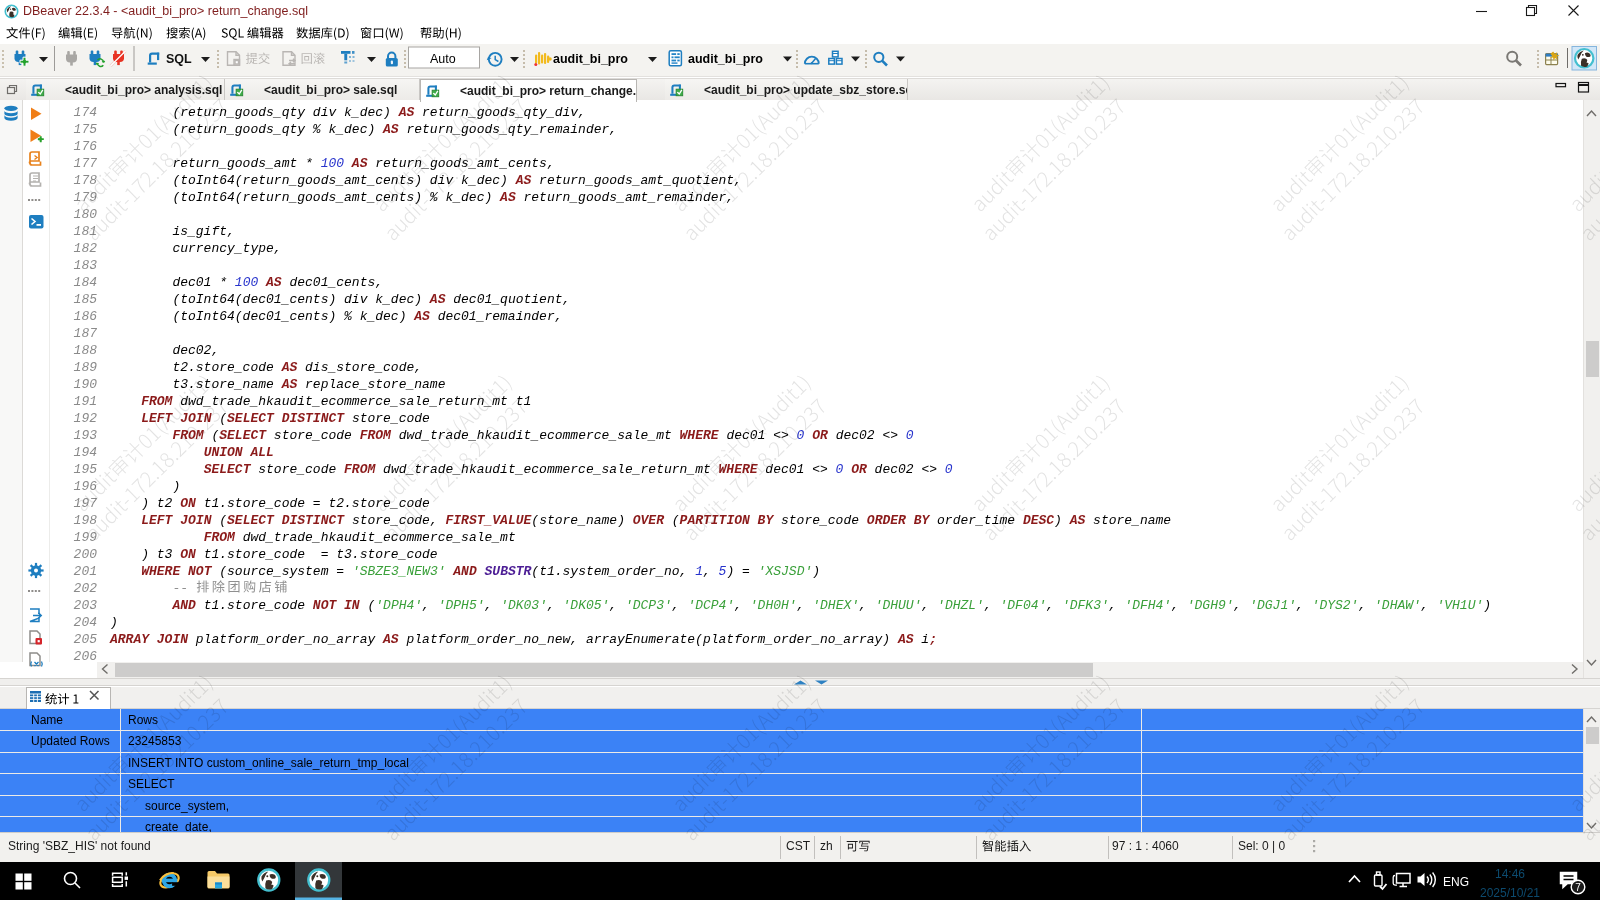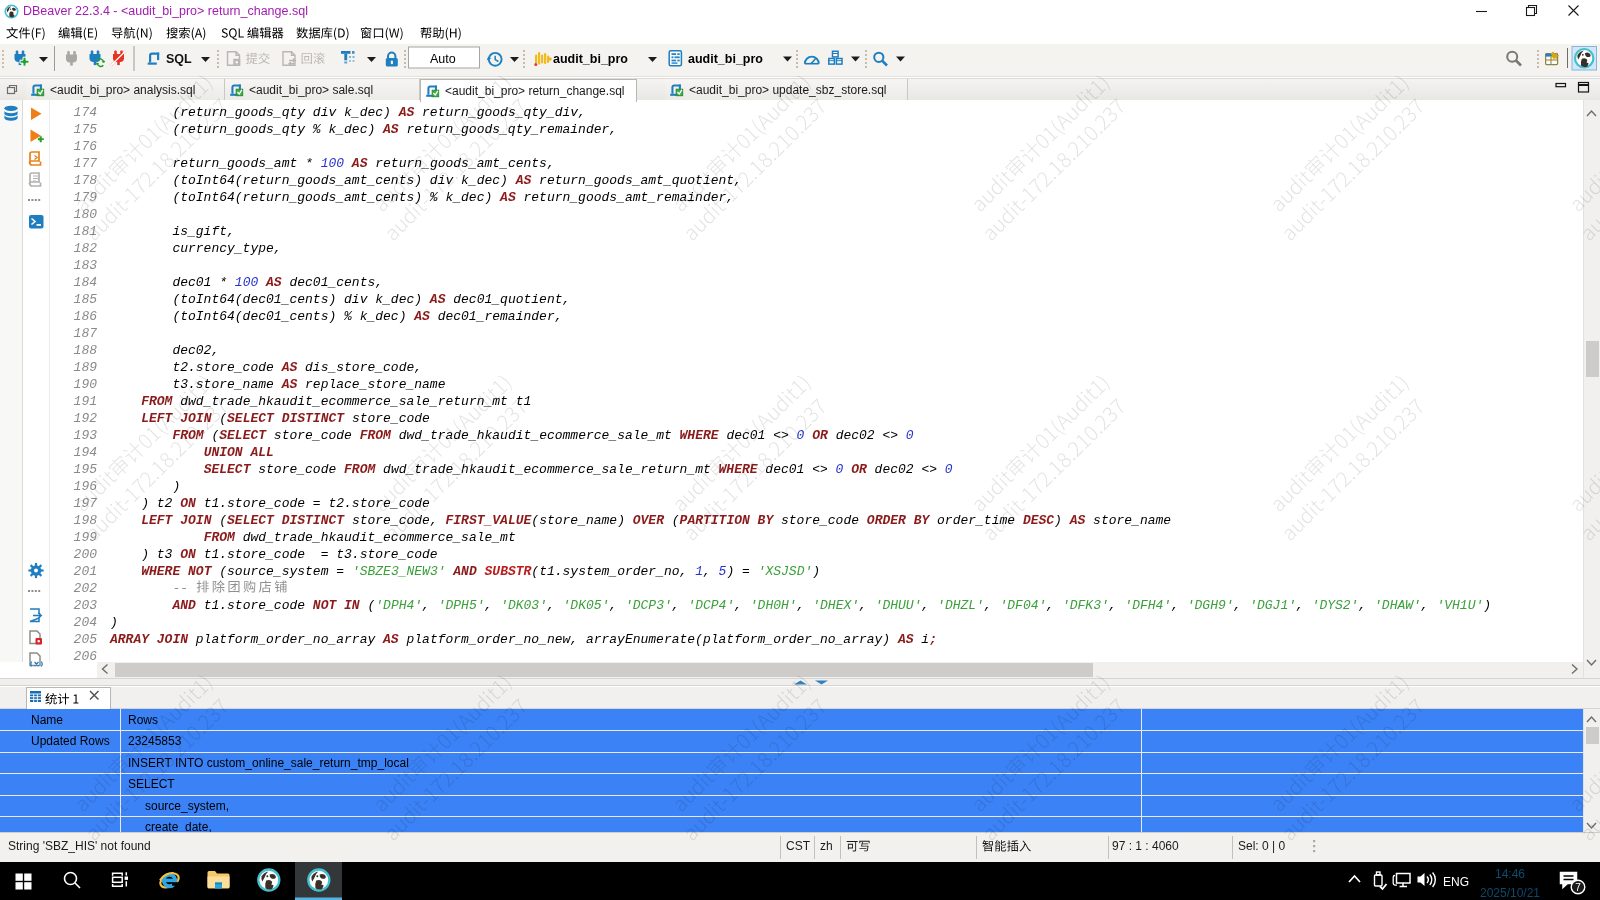--- a/index.html
+++ b/index.html
@@ -1,37 +1,37 @@
 <!DOCTYPE html>
 <html><head><meta charset="utf-8"><style>
 * { margin:0; padding:0; box-sizing:border-box; }
 html,body { width:1600px; height:900px; overflow:hidden; font-family:"Liberation Sans",sans-serif; background:#fff; position:relative; }
 .lay { position:absolute; left:0; top:0; pointer-events:none; }
 .wm { z-index:60; opacity:.105; }
 #titlebar { position:absolute; left:0; top:0; width:1600px; height:22px; background:#fff; }
-#title { position:absolute; left:23px; top:4px; font-size:12.5px; color:#a21caf; }
+#title { position:absolute; left:23px; top:4px; font-size:12.5px; color:#7f1d1d; }
 #menubar { position:absolute; left:0; top:22px; width:1600px; height:22px; background:#fff; }
 #toolbar { position:absolute; left:0; top:44px; width:1600px; height:33px; background:#f4f3f0; border-bottom:1px solid #e3e1de; }
 #tabrow { position:absolute; left:0; top:78px; width:1600px; height:23px; background:linear-gradient(#f4f3f1,#e9e7e4); border-top:1px solid #dddbd8; border-bottom:1px solid #cfcdca; }
-.tab { position:absolute; top:0; height:22px; font-size:12px; color:#1a1a1a; white-space:nowrap; display:flex; align-items:center; gap:5px; padding-left:5px; background:linear-gradient(#f6f5f3,#eceae7); border-right:1px solid #c9c7c4; overflow:hidden; }
+.tab { position:absolute; top:0; height:22px; font-size:12px; color:#1a1a1a; white-space:nowrap; display:flex; align-items:center; gap:20px; padding-left:5px; background:linear-gradient(#f6f5f3,#eceae7); border-right:1px solid #c9c7c4; overflow:hidden;font-weight:bold; }
 .tab svg { flex:0 0 auto; }
 .tab.active { background:#fff; border:1px solid #b8b6b3; border-bottom:none; height:23px; z-index:2; }
 .tx { color:#444; font-size:11px; margin-left:6px; }
 #editor { position:absolute; left:0; top:100px; width:1583px; height:582px; background:#fff; overflow:hidden;font-style:italic; }
 #lstrip { position:absolute; left:0; top:100px; width:23px; height:562px; background:#f8f8f7; border-right:1px solid #dcdad7; }
 #ruler2 { position:absolute; left:49px; top:100px; width:1px; height:562px; background:#ececea; }
 #code { position:absolute; left:50px; top:4px; font-family:"Liberation Mono",monospace; font-size:13px; line-height:17px; white-space:pre; color:#000; }
 .row { height:17px; }
 .ln { display:inline-block; width:47px; text-align:right; color:#8a8a8a; }
 .cd { margin-left:13px; }
 b { font-weight:normal; }
 .k { color:#8b1a1a; font-weight:bold; }
 .n { color:#2733cc; }
 .s { color:#3aa03a; }
-.f { color:#b91c1c; font-weight:bold; }
+.f { color:#4c1d95; font-weight:bold; }
 .c { color:#8f8f8f; }
 #vsb { position:absolute; left:1583px; top:100px; width:17px; height:582px; background:#f1f0ee; border-left:1px solid #e3e1de; }
 #vsb .thumb { position:absolute; left:2px; top:241px; width:13px; height:36px; background:#cdcccb; }
 #hsb { position:absolute; left:97px; top:662px; width:1486px; height:16px; background:#f1f0ee; }
 #hsb .thumb { position:absolute; left:18px; top:1px; width:978px; height:14px; background:#cdcccb; }
 #sash { position:absolute; left:0; top:678px; width:1600px; height:8px; background:#f0efed; border-top:1px solid #d6d4d1; border-bottom:1px solid #d6d4d1; }
 #btabs { position:absolute; left:0; top:687px; width:1600px; height:22px; background:#f1f0ee; border-bottom:1px solid #d6d4d1; }
 #btab { position:absolute; left:26px; top:0; width:85px; height:22px; background:#fff; border:1px solid #b8b6b3; border-bottom:none; }
 #grid { position:absolute; left:0; top:709px; width:1583px; height:157px; background:#3b82f6; font-size:12px; }
 #grid .cell { position:absolute; white-space:nowrap; color:#000; }

